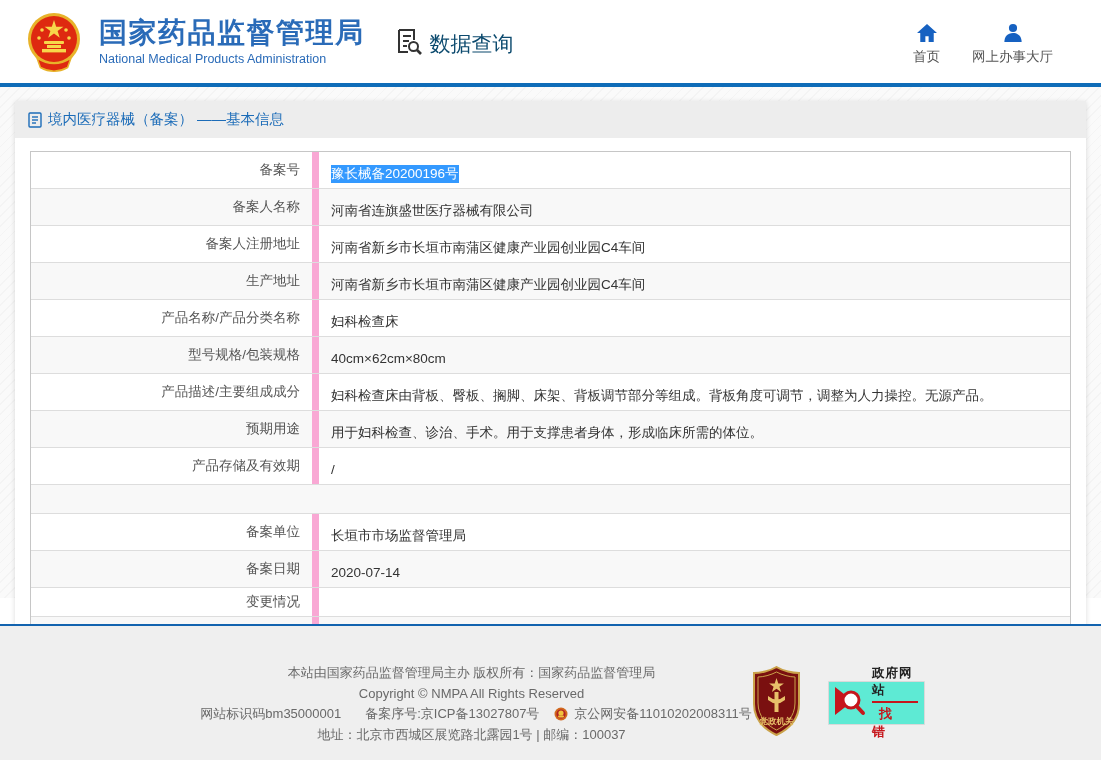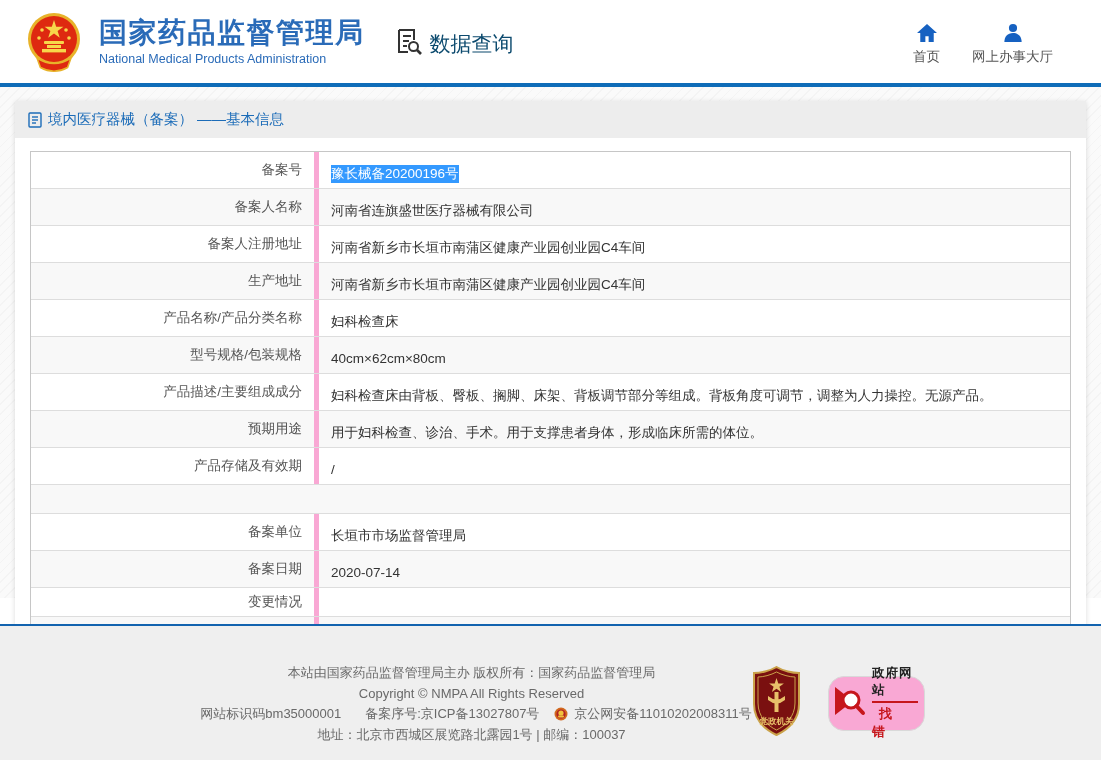--- a/index.html
+++ b/index.html
@@ -31,36 +31,36 @@
   .crumb { height:37px; background:#ededed; display:flex; align-items:center; gap:6px;
            padding:0 13px; color:#1c6cb8; font-size:14.5px; }
   .crumb svg { display:block; }
 
   .info-table { margin:13px 15px 0; border:1px solid #c6c6c6; }
   .row { display:flex; align-items:stretch; min-height:29px; background:#fff; }
   .row + .row { border-top:1px solid #ddd; }
   .row.alt { background:#f8f8f8; }
   .cell { padding:5px 12px; font-size:13.5px; display:flex; align-items:center; line-height:18px; }
   .cell.label { width:288px; justify-content:flex-end; text-align:right; color:#555;
-                border-right:5px solid #f9a8d4; gap:4px; }
+                border-right:7px solid #f9a8d4; gap:4px; }
   .cell.value { flex:1; color:#333;margin-top:8px; }
   .highlight { background:#3399ff; color:#fff; }
   a.detail-link { color:#55a1e8; text-decoration:none; font-size:13.5px; cursor:pointer; }
   .bulb-icon svg { display:block; }
 
   
   .footer { height:148px; margin-top:26px; border-top:2px solid #1263af; background:#efefef;
             position:relative; padding-top:37px; }
   .f-text { text-align:center; padding-right:158px; color:#696969; font-size:13px; line-height:20.5px; }
   .f-line3 { display:flex; justify-content:center; align-items:center; gap:6px; }
   .f-line3 .seg { margin:0 9px; }
   .badge-police { display:inline-flex; vertical-align:-2px; }
   .badges { position:absolute; top:40px; right:176px; display:flex; align-items:center; gap:27px; }
   .shield-badge { cursor:pointer; }
-  .find-error { width:97px; height:55px; background:#f9a8d4; border:1px solid #d9d9d9; border-radius:16px;
+  .find-error { width:97px; height:44px; background:#5eead4; border:1px solid #d9d9d9; border-radius:1px;
                 display:flex; align-items:center; padding:4px 6px 4px 4px; gap:5px; cursor:pointer; }
   .fe-text { display:flex; flex-direction:column; align-items:center; flex:1; }
   .fe-title { font-size:12.5px; font-weight:bold; color:#222; letter-spacing:1px;
               border-bottom:2px solid #c6161c; padding-bottom:2px; }
   .fe-sub { font-size:13px; font-weight:bold; color:#c6161c; letter-spacing:7px; margin-top:2px; text-indent:7px; }
 </style>
 </head>
 <body>
 
 <div class="header">

